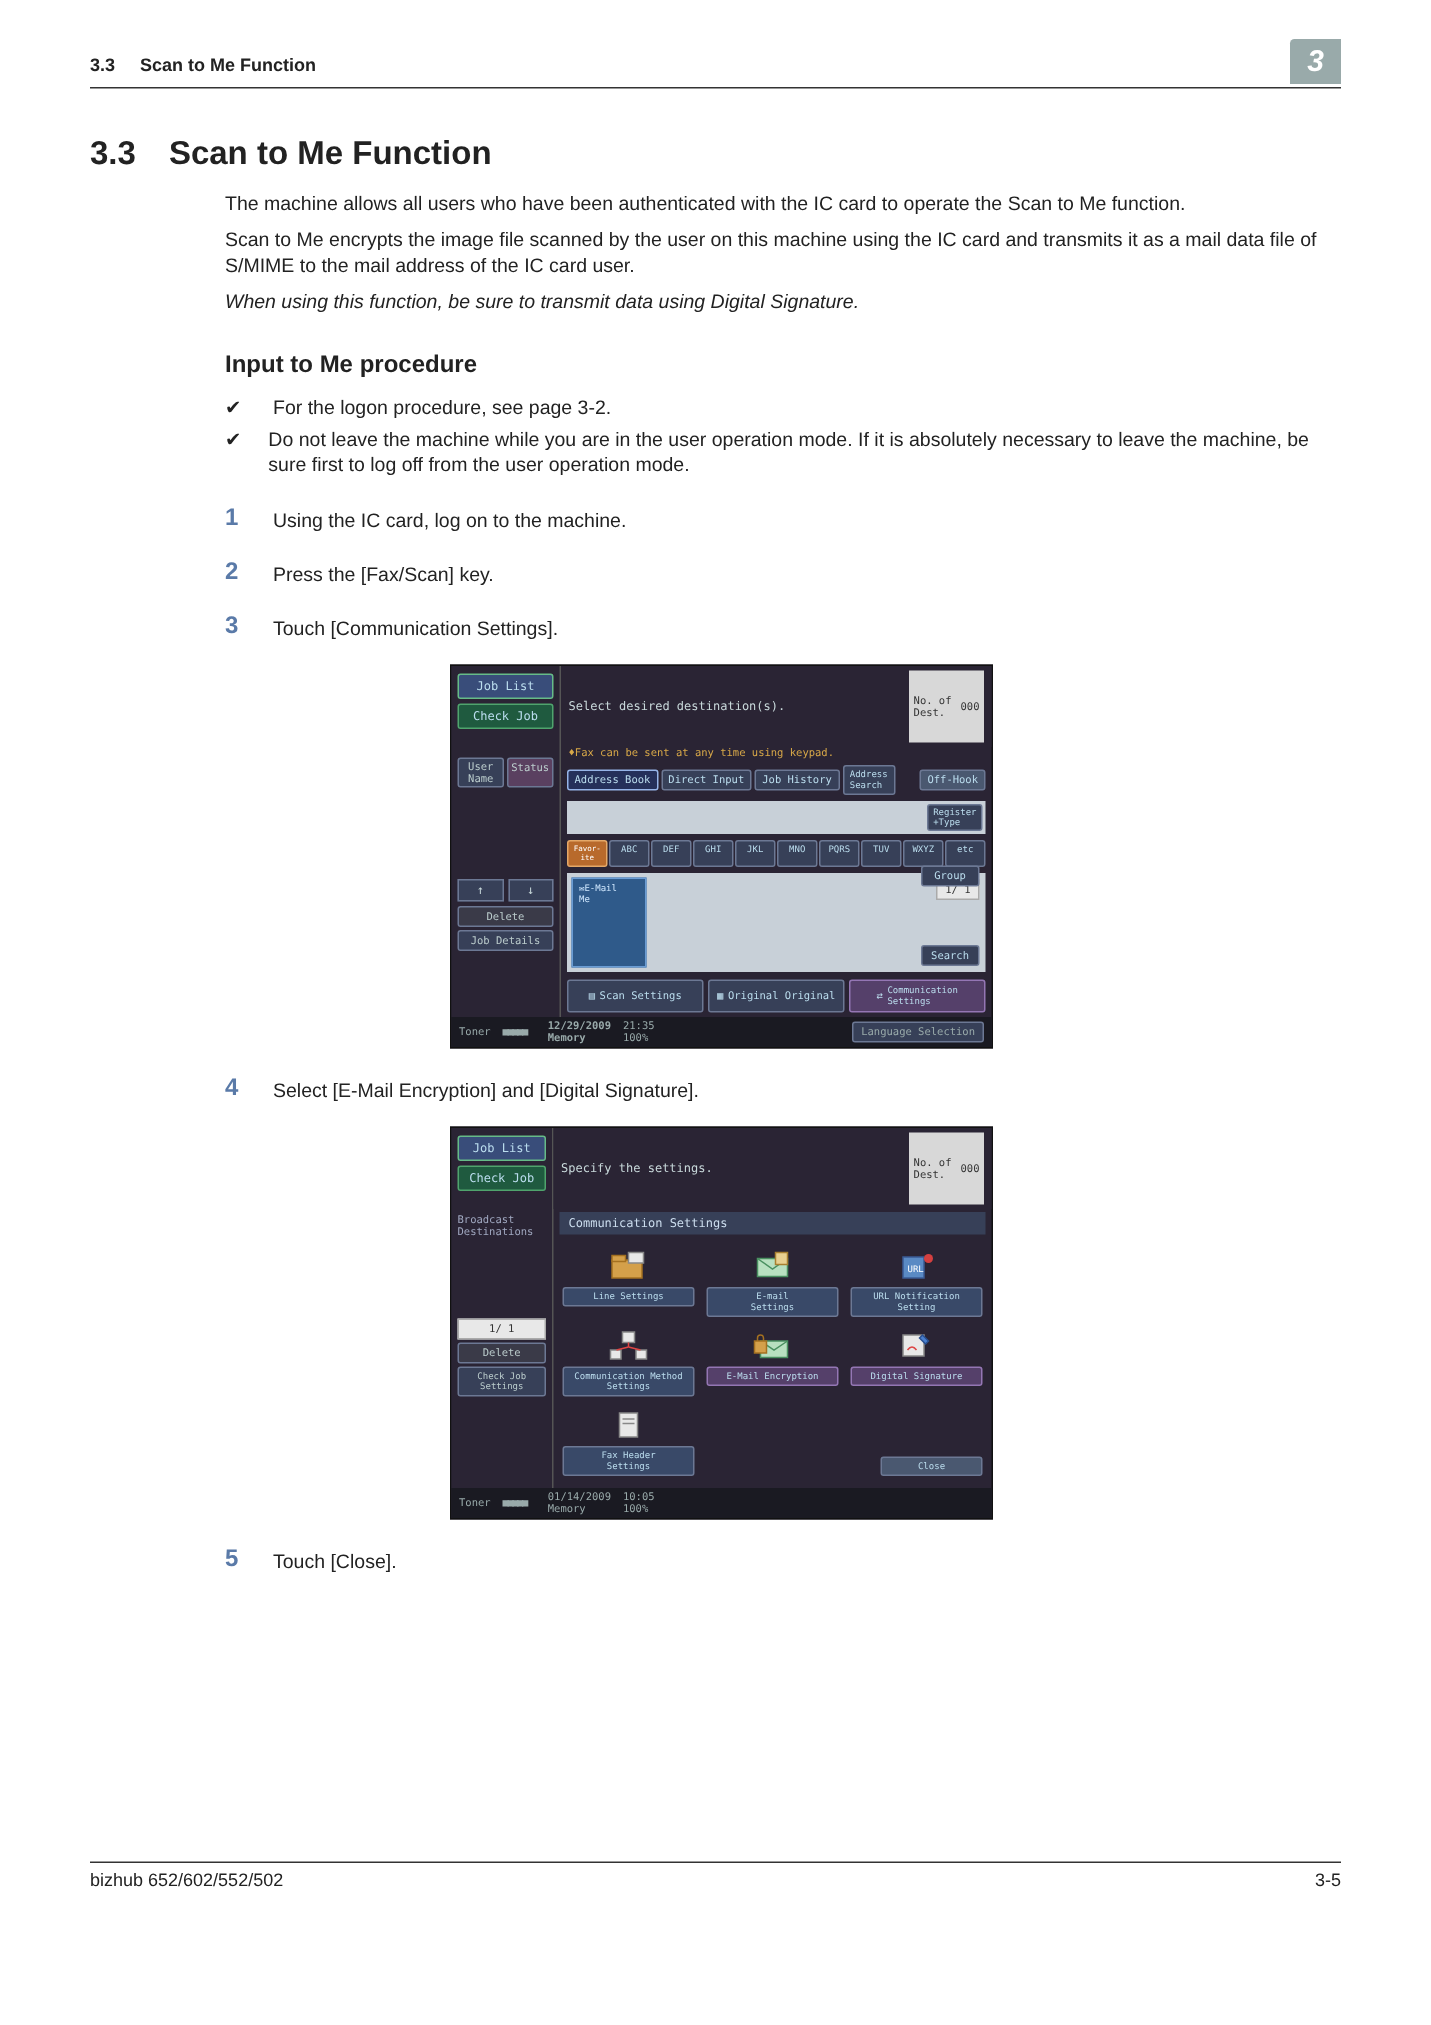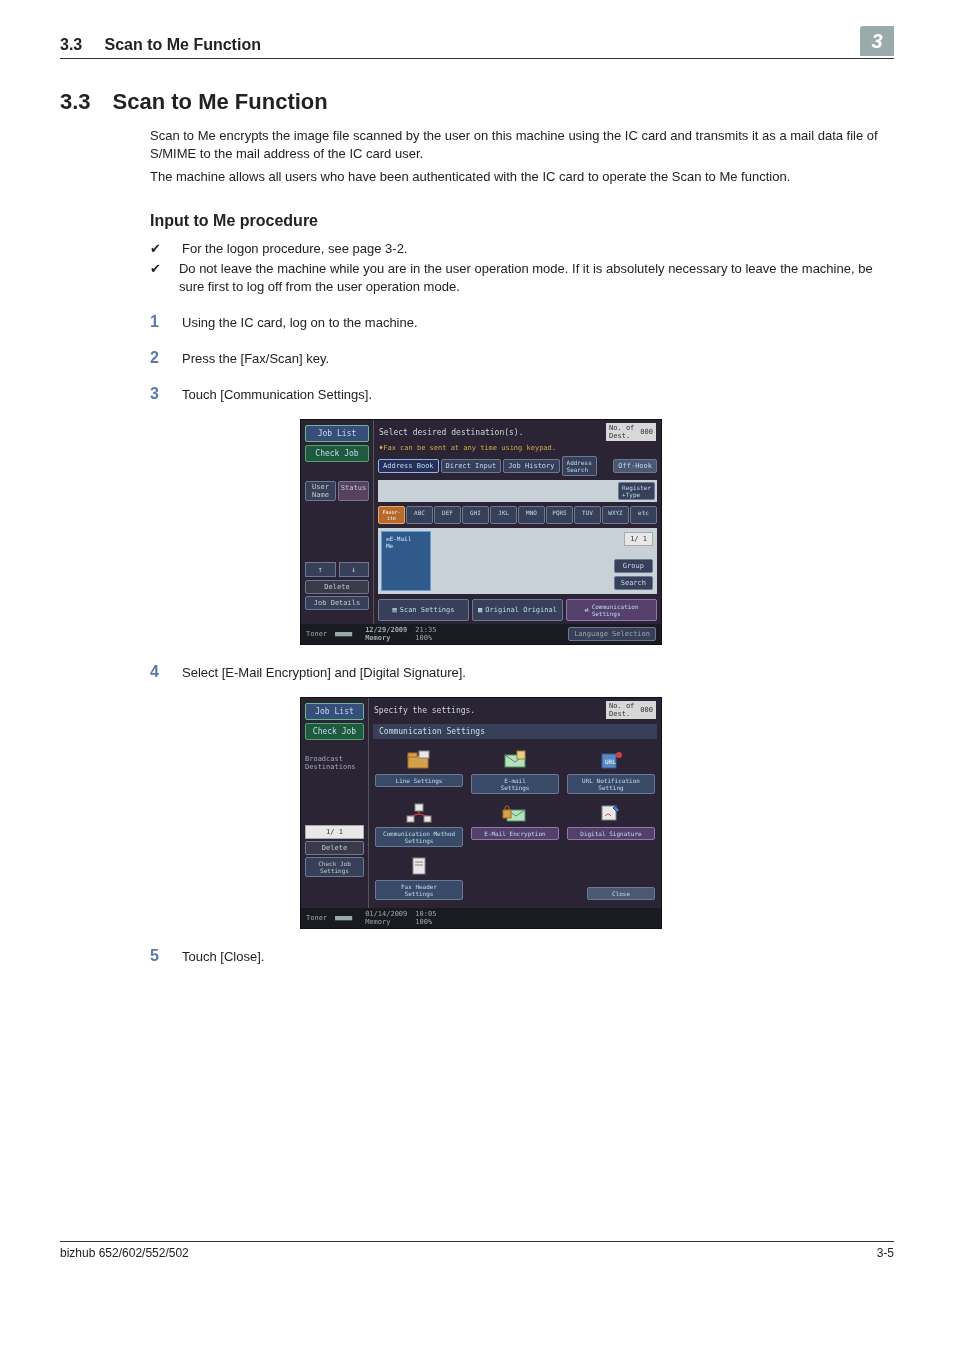--- a/index.html
+++ b/index.html
@@ -18,21 +18,21 @@
     position: relative;
   }
   .header-row {
     display: flex;
     justify-content: space-between;
     align-items: flex-start;
     border-bottom: 1px solid #333;
     padding-bottom: 2px;
   }
   .header-left {
-    font-size: 16px;
+    font-size: 12px;
     font-weight: bold;
   }
   .header-right-badge {
     width: 34px;
     height: 30px;
     background: #9aa;
     border-top-left-radius: 3px;
     display: flex;
     align-items: center;
     justify-content: center;
@@ -175,21 +175,21 @@
   }
   .info-bar .right-box {
     display: flex;
     gap: 5px;
     align-items: center;
   }
   .dest-count {
     background: #d8d8d8;
     color: #333;
     font-size: 7px;
-    padding: 1px 3px;
+    padding: 16px 3px;
     display: flex;
     gap: 6px;
     align-items: center;
   }
   .sub-info {
     color: #d8a848;
     font-size: 7px;
     padding: 0 5px 2px 5px;
   }
   .tab-row {
@@ -285,20 +285,21 @@
     gap: 3px;
   }
   .right-btns .rbtn {
     background: #374058;
     border: 1px solid #6c7894;
     color: #bde;
     font-size: 7px;
     padding: 2px 6px;
     border-radius: 2px;
     text-align: center;
+    margin-top: 36px;
   }
   .bottom-row {
     display: flex;
     gap: 3px;
     padding: 3px 4px;
   }
   .bottom-btn {
     background: #374058;
     border: 1px solid #6c7894;
     color: #bde;
@@ -399,22 +400,23 @@
     </div>
     <div class="header-right-badge">3</div>
   </div>
 
   <div class="section-title">
     <div class="section-num">3.3</div>
     <div class="section-name">Scan to Me Function</div>
   </div>
 
   <div class="body-block">
+    <p class="para">The machine allows all users who have been authenticated with the IC card to operate the Scan to Me function.</p>
     <p class="para">Scan to Me encrypts the image file scanned by the user on this machine using the IC card and transmits it as a mail data file of S/MIME to the mail address of the IC card user.</p>
-    <p class="para">The machine allows all users who have been authenticated with the IC card to operate the Scan to Me function.</p>
+    <div class="notice-text para">When using this function, be sure to transmit data using Digital Signature.</div>
 
     <div class="subheading">Input to Me procedure</div>
 
     <div class="check-item">
       <span class="mark">✔</span>
       <span>For the logon procedure, see page 3-2.</span>
     </div>
     <div class="check-item">
       <span class="mark">✔</span>
       <span>Do not leave the machine while you are in the user operation mode. If it is absolutely necessary to leave the machine, be sure first to log off from the user operation mode.</span>

